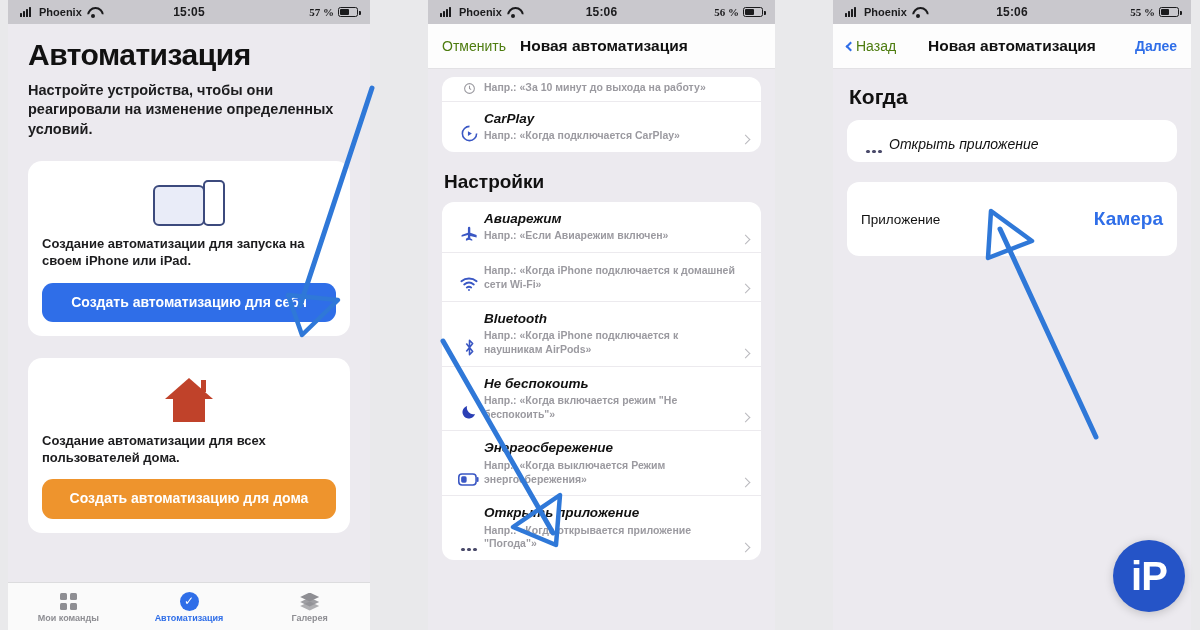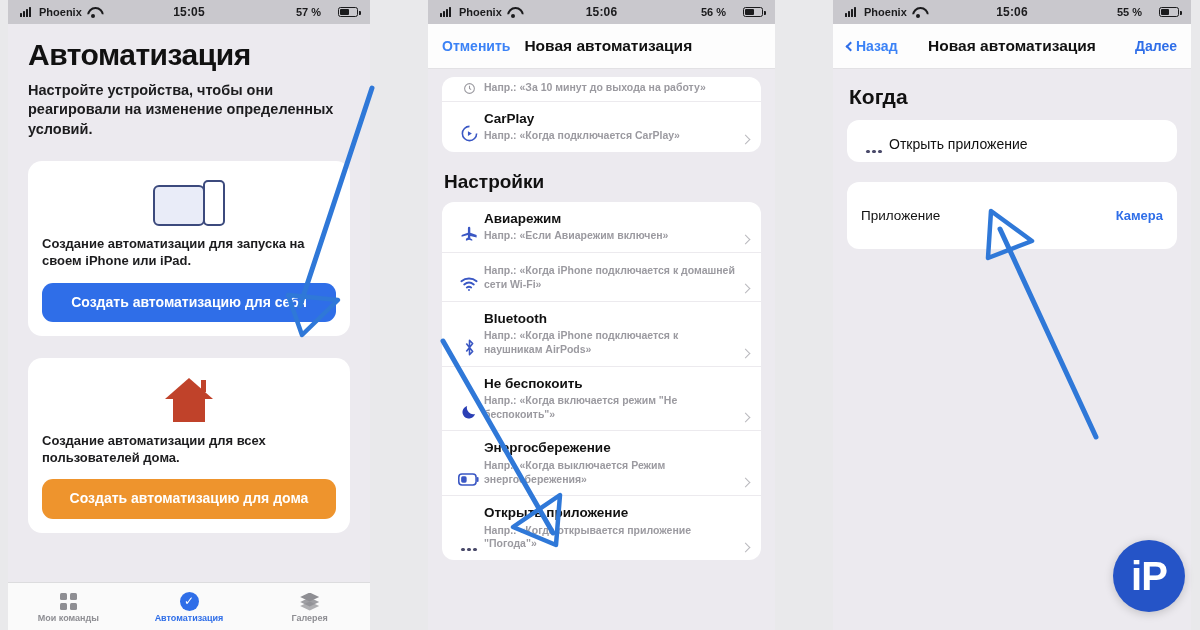--- a/index.html
+++ b/index.html
@@ -16,21 +16,21 @@
   #phone1{ left:8px;  width:362px; }
   #phone2{ left:428px; width:347px; }
   #phone3{ left:833px; width:358px; }
 
   .statusbar{
     position:relative; height:24px; background:#c9c8cd;
     display:flex; align-items:center; padding:0 12px; flex-shrink:0;
   }
   .sb-left{ display:flex; align-items:center; gap:5px; font-size:11px; font-weight:bold; color:#1b1b1d; }
   .sb-center{ position:absolute; left:0; right:0; text-align:center; font-size:12px; font-weight:bold; color:#1b1b1d; letter-spacing:.2px; }
-  .sb-right{ margin-left:auto; display:flex; align-items:center; gap:17px; font-size:11px; font-weight:bold; color:#1b1b1d; z-index:2; }
+  .sb-right{ margin-left:auto; display:flex; align-items:center; gap:4px; font-size:11px; font-weight:bold; color:#1b1b1d; z-index:2;font-family:Liberation Serif, serif; }
   .bars{ display:inline-block; width:14px; height:10px; position:relative; }
   .bars i{ position:absolute; bottom:0; width:2px; background:#1b1b1d; border-radius:.5px; }
   .bars i:nth-child(1){ left:0; height:4px; }
   .bars i:nth-child(2){ left:3px; height:6px; }
   .bars i:nth-child(3){ left:6px; height:8px; }
   .bars i:nth-child(4){ left:9px; height:10px; }
   .wifi{ display:inline-block; width:13px; height:10px; position:relative; }
   .wifi:before{
     content:""; position:absolute; left:0; top:0; width:13px; height:13px;
     border:2.5px solid #1b1b1d; border-radius:50%;
@@ -95,45 +95,45 @@
   .layers b{ position:absolute; left:0; width:19px; height:6px; background:currentColor; transform:skewX(0deg); border-radius:2px; }
   .layers b:nth-child(1){ top:0; clip-path:polygon(50% 0,100% 50%,50% 100%,0 50%); height:9px; }
   .layers b:nth-child(2){ top:5px; clip-path:polygon(50% 0,100% 50%,50% 100%,0 50%); height:9px; opacity:.85; }
   .layers b:nth-child(3){ top:9px; clip-path:polygon(50% 0,100% 50%,50% 100%,0 50%); height:9px; opacity:.7; }
 
   
   .navbar{
     background:#fdfdfd; height:45px; display:flex; align-items:center;
     padding:0 14px; position:relative; border-bottom:1px solid #e2e1e4;
   }
-  .nav-left{ font-size:14px; color:#3b82f6; font-weight:bold; cursor:pointer; display:flex; align-items:center; gap:2px; z-index:2; }
+  .nav-left{ font-size:14px; color:#4d7c0f; font-weight:normal; cursor:pointer; display:flex; align-items:center; gap:2px; z-index:2; }
   .nav-title{ font-size:15.5px; font-weight:bold; color:#111; z-index:2; }
   .nav-right{ margin-left:auto; font-size:14px; color:#2f6ee8; font-weight:bold; cursor:pointer; z-index:2; }
   .p2 .nav-title{ margin-left:14px; }
   .p3 .nav-title{ position:absolute; left:0; right:0; text-align:center; }
   .chevL{ display:inline-block; width:7px; height:7px; border-left:2.2px solid #2f6ee8; border-bottom:2.2px solid #2f6ee8; transform:rotate(45deg); }
 
   .list{ background:#fff; border-radius:12px; margin:0 14px; overflow:hidden; }
   .row{ display:flex; align-items:flex-end; padding:9px 12px; position:relative; min-height:46px; }
   .row + .row{ border-top:1px solid #eceaee; }
   .row-ico{ width:30px; flex-shrink:0; display:flex; align-items:center; justify-content:center; color:#3a57c4; }
   .row-body{ flex:1; min-width:0; }
-  .row-title{ font-size:13.5px; font-weight:bold; color:#111; line-height:1.2; }
+  .row-title{ font-size:13.5px; font-weight:bold; color:#111; line-height:1.2;font-style:italic; }
   .row-sub{ font-size:10.5px; color:#9b9aa0; line-height:1.32; margin-top:2px; font-weight:bold; }
   .chevR{ width:7px; height:7px; border-top:1.8px solid #b9b8bd; border-right:1.8px solid #b9b8bd; transform:rotate(45deg); flex-shrink:0; margin-left:6px; }
 
   .sec-head{ font-size:19px; font-weight:bold; color:#111; margin:19px 0 9px 16px; }
   .dots3{ display:flex; gap:2.5px; }
   .dots3 b{ width:3.5px; height:3.5px; border-radius:50%; background:#4a4a6a; }
 
   
   .p3-head{ font-size:21px; font-weight:bold; color:#111; margin:16px 0 11px 16px; }
   .kv-row{ display:flex; align-items:center; padding:26px 14px; }
   .kv-k{ font-size:13.5px; color:#111; font-weight:bold; }
-  .kv-v{ margin-left:auto; font-size:13px; color:#2f6ee8; font-weight:bold; }
+  .kv-v{ margin-left:auto; font-size:19px; color:#2f6ee8; font-weight:bold; }
 
   
   #arrows{ position:absolute; inset:0; pointer-events:none; }
 
   
   #logo{
     position:absolute; right:15px; bottom:18px; width:72px; height:72px; border-radius:50%;
     background:#2554c7; display:flex; align-items:center; justify-content:center;
     color:#fff; font-size:40px; font-weight:bold; letter-spacing:-1px;
     box-shadow:0 2px 10px rgba(0,0,0,.18);

